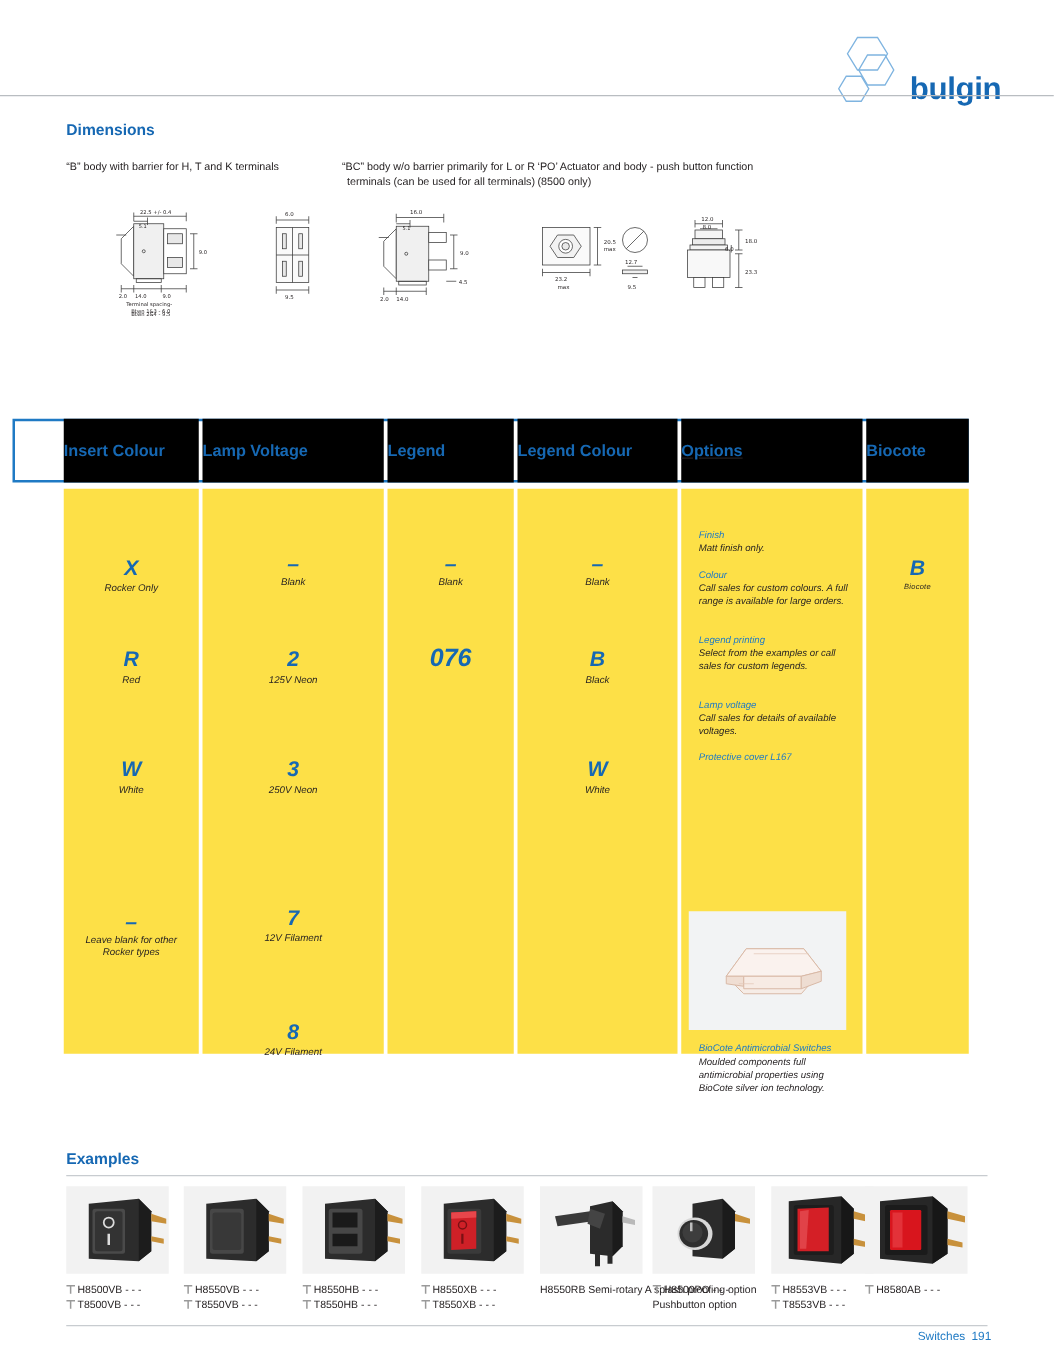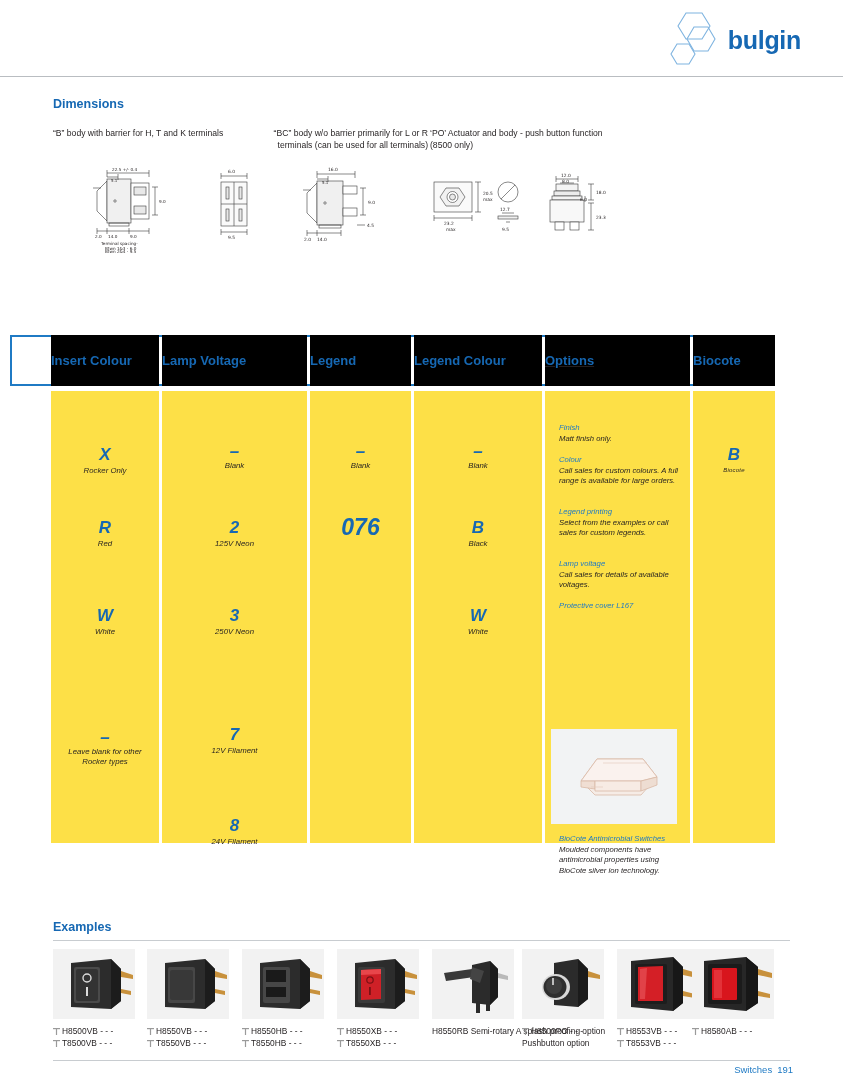--- a/index.html
+++ b/index.html
@@ -4,21 +4,21 @@
 <style>
   html,body{margin:0;padding:0;}
   body{
     width:843px;height:1084px;background:#ffffff;
     font-family:"Liberation Sans",sans-serif;color:#231f20;
     position:relative;overflow:hidden;
   }
   
   .topbar{position:absolute;left:0;top:0;width:843px;height:76px;}
   .topbar-rule{position:absolute;left:0;top:76px;width:843px;height:1px;background:#b9bdc1;}
-  .logo-wrap{position:absolute;right:42px;top:10px;width:160px;height:60px;display:flex;align-items:center;justify-content:flex-end;}
+  .logo-wrap{position:absolute;right:42px;top:26px;width:160px;height:60px;display:flex;align-items:flex-end;justify-content:flex-end;}
   .logo-mark{width:62px;height:58px;position:relative;}
   .logo-text{font-size:25px;font-weight:bold;color:#1668b3;letter-spacing:-.3px;margin-left:2px;}
 
   
   .sec-title{position:absolute;font-size:12.5px;font-weight:bold;color:#1668b3;}
   #dimensions-title{left:53px;top:97px;}
   #examples-title{left:53px;top:920px;}
   .ex-rule{position:absolute;left:53px;top:940px;width:737px;height:1px;background:#c8ccd0;}
 
   
@@ -311,21 +311,21 @@
   <div class="col" style="left:300px;width:101px;">
     <div class="col-head" style="left:0;width:101px;">
       <span>Legend</span>
     </div>
     <div class="col-body" style="left:0;width:101px;">
       <div class="cell" style="top:54px;">
         <div class="code dash">–</div>
         <div class="desc">Blank</div>
       </div>
       <div class="cell" style="top:127px;">
-        <div class="code" style="font-size:23px;">076</div>
+        <div class="code" style="font-size:20px;">076</div>
       </div>
     </div>
   </div>
 
   <div class="col" style="left:404px;width:128px;">
     <div class="col-head" style="left:0;width:128px;">
       <span>Legend Colour</span>
     </div>
     <div class="col-body" style="left:0;width:128px;">
       <div class="cell" style="top:54px;">
@@ -378,21 +378,21 @@
             <polygon points="90,52 106,48 106,56 90,62" fill="#eeddd2"></polygon>
           </g>
           <g stroke="#e3c8b8" stroke-width="0.6" fill="none">
             <line x1="52" y1="34" x2="96" y2="34"></line>
             <line x1="40" y1="58" x2="52" y2="58"></line>
           </g>
         </svg>
       </div>
       <div class="biocote-cap">
         <div class="opt-h">BioCote Antimicrobial Switches</div>
-        <div class="opt-p">Moulded components have antimicrobial properties using BioCote silver ion technology.</div>
+        <div class="opt-p">Moulded components full antimicrobial properties using BioCote silver ion technology.</div>
       </div>
     </div>
   </div>
 
   <div class="col" style="left:683px;width:82px;">
     <div class="col-head" style="left:0;width:82px;">
       <span>Biocote</span>
     </div>
     <div class="col-body" style="left:0;width:82px;">
       <div class="cell" style="top:54px;">

